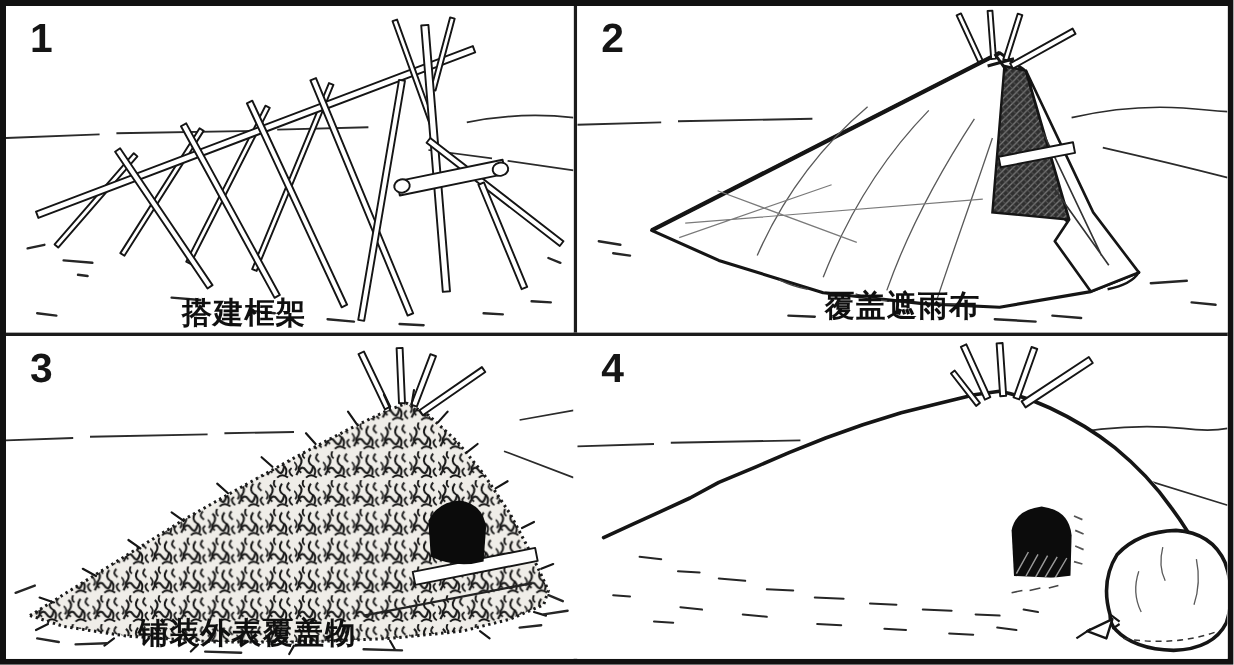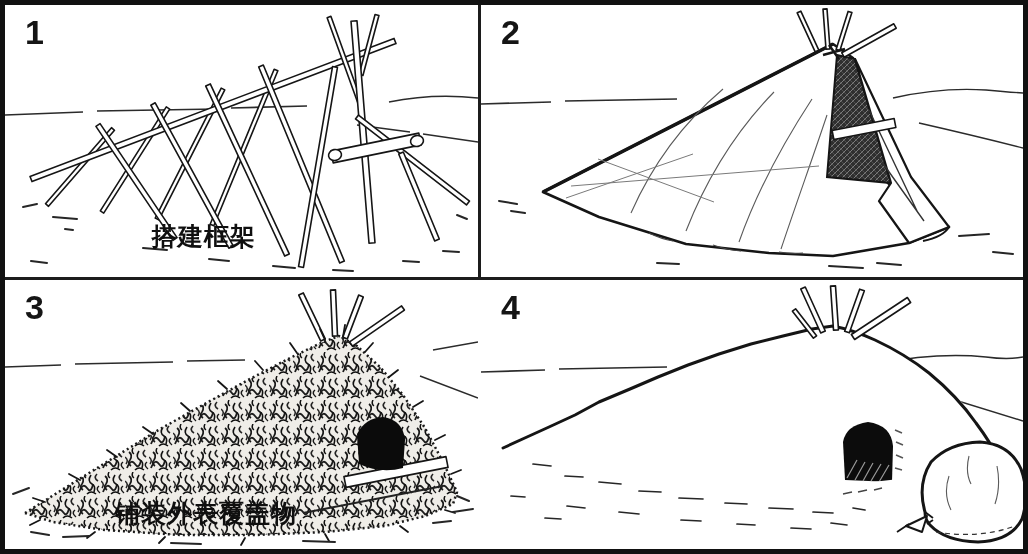--- a/index.html
+++ b/index.html
@@ -18,23 +18,23 @@
   .panel svg{position:absolute;left:0;top:0;width:100%;height:100%;}
   .num{
     position:absolute;top:10px;left:20px;z-index:3;
     font-weight:800;font-size:34px;color:#151515;line-height:1;
   }
   .caption{
     position:absolute;z-index:3;white-space:nowrap;
     font-weight:600;font-size:25px;color:#0f0f0f;letter-spacing:1px;
     transform:translateX(-50%);
   }
-  .cap1{left:42%;bottom:24px;font-family:Liberation Serif, serif;}
+  .cap1{left:42%;bottom:0;font-family:Liberation Serif, serif;}
   .cap2{left:50%;bottom:6px;}
-  .cap3{left:42.5%;bottom:19px;}
+  .cap3{left:42.5%;bottom:5px;}
   .cap4{left:51%;bottom:3px;}
 </style>
 </head>
 <body>
 
 <div class="fig">
   <div class="grid">
 
     <div class="panel">
       <div class="num">1</div>
@@ -110,20 +110,21 @@
             <line x1="18" y1="196" x2="36" y2="199" stroke="#262626" stroke-width="2" stroke-linecap="round"></line>
             <line x1="30" y1="206" x2="44" y2="208" stroke="#262626" stroke-width="2" stroke-linecap="round"></line>
             <line x1="348" y1="261" x2="382" y2="263" stroke="#262626" stroke-width="2" stroke-linecap="round"></line>
             <line x1="478" y1="231" x2="508" y2="229" stroke="#262626" stroke-width="2" stroke-linecap="round"></line>
             <line x1="512" y1="247" x2="532" y2="249" stroke="#262626" stroke-width="2" stroke-linecap="round"></line>
             <line x1="396" y1="258" x2="420" y2="260" stroke="#262626" stroke-width="2" stroke-linecap="round"></line>
             <line x1="176" y1="258" x2="198" y2="259" stroke="#262626" stroke-width="2" stroke-linecap="round"></line>
           </g>
         <path d="M342 50 L364 44 M348 40 L358 54" stroke="#151515" stroke-width="2.5" fill="none"></path>
       </svg>
+      <div class="caption cap2">覆盖遮雨布</div>
     </div>
 
     <div class="divider" style="grid-column:1/4"></div>
 
     <div class="panel">
       <div class="num">3</div>
       <svg id="svg3" viewBox="0 0 473 269">
         <defs>
           <pattern id="brushPat" width="24" height="24" patternUnits="userSpaceOnUse">
             <rect width="24" height="24" fill="#efede8"></rect>

